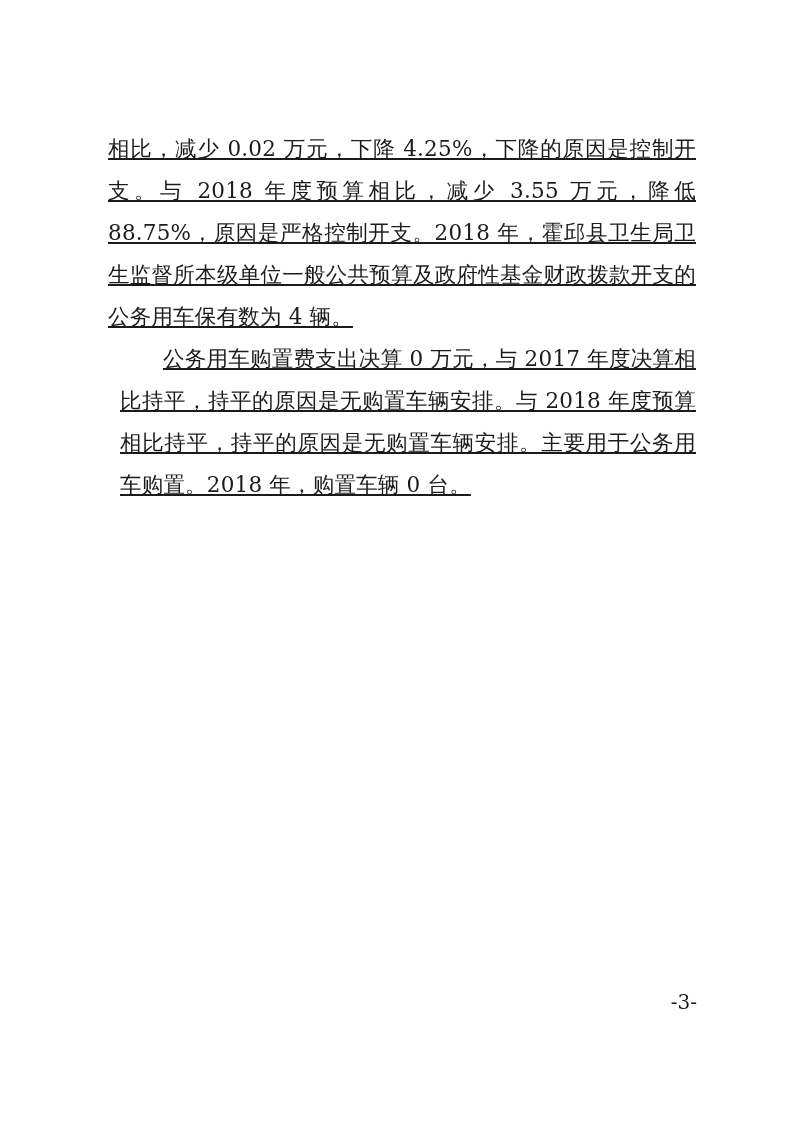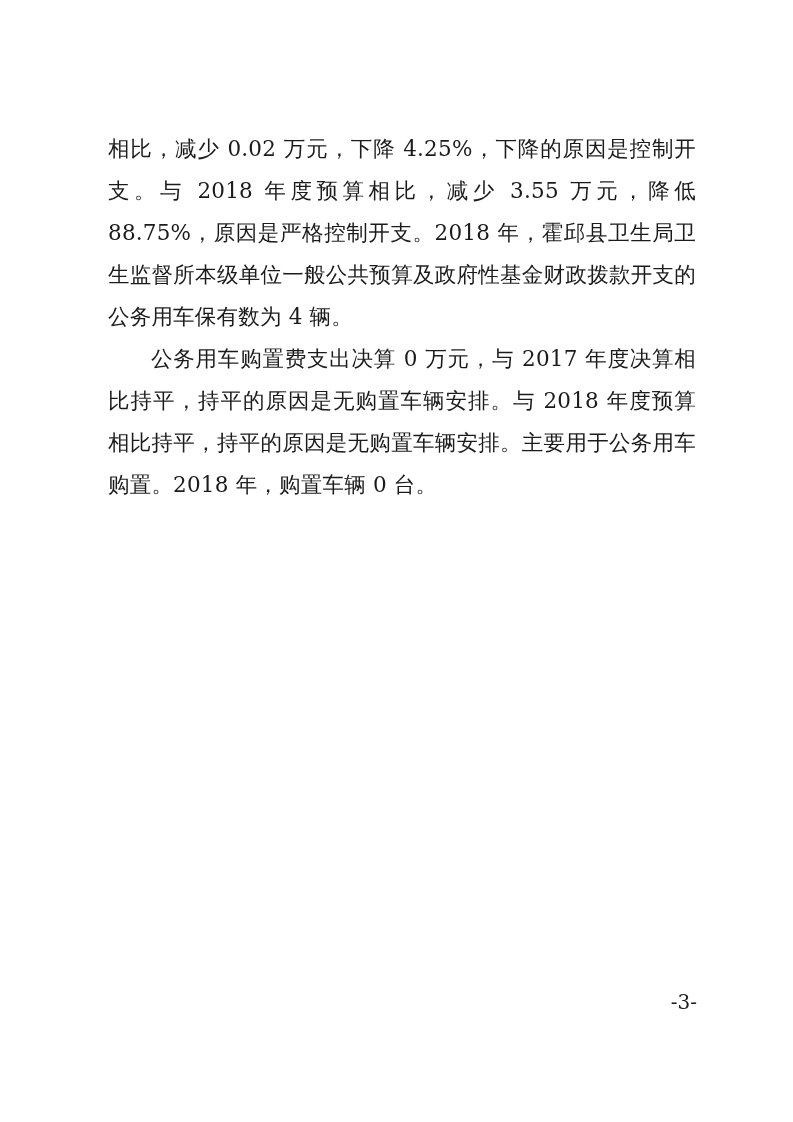--- a/index.html
+++ b/index.html
@@ -30,23 +30,25 @@
     width: 588px;
   }
   .para {
     font-size: 21.5px;
     line-height: 42px;
     text-align: justify;
     text-justify: inter-ideograph;
     letter-spacing: 0.2px;
     margin: 0;
     color: #1b1b1b;
+    text-decoration: underline;
   }
   .para + .para {
     margin-top: 0px;
+    margin-left: 12px;
   }
   .indent {
     text-indent: 43px;
   }
   .page-number {
     position: absolute;
     left: 0;
     top: 990px;
     width: 793px;
     text-align: right;

